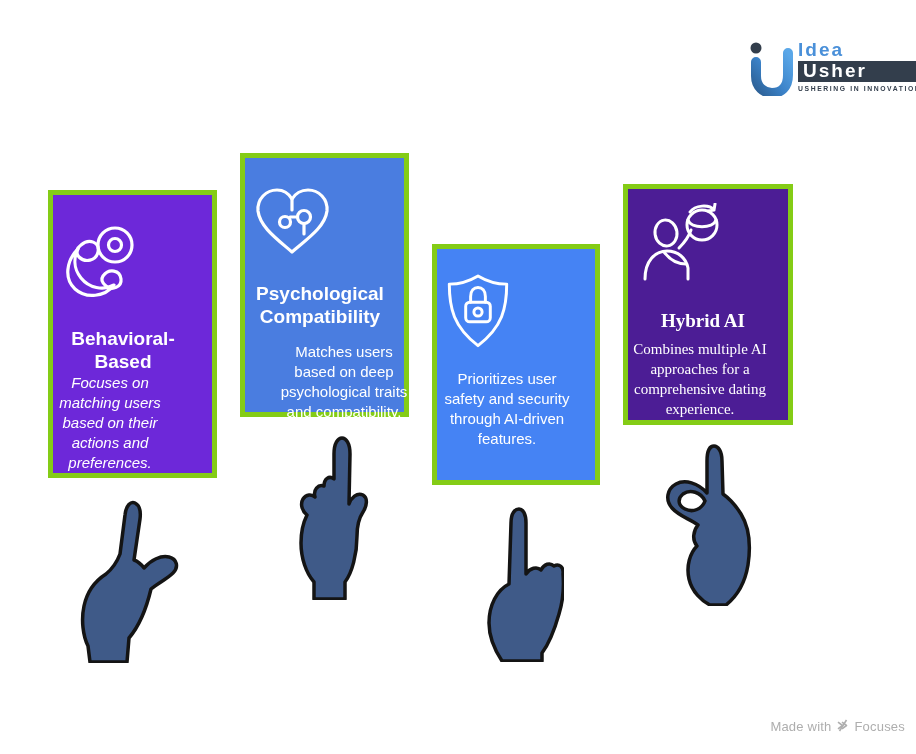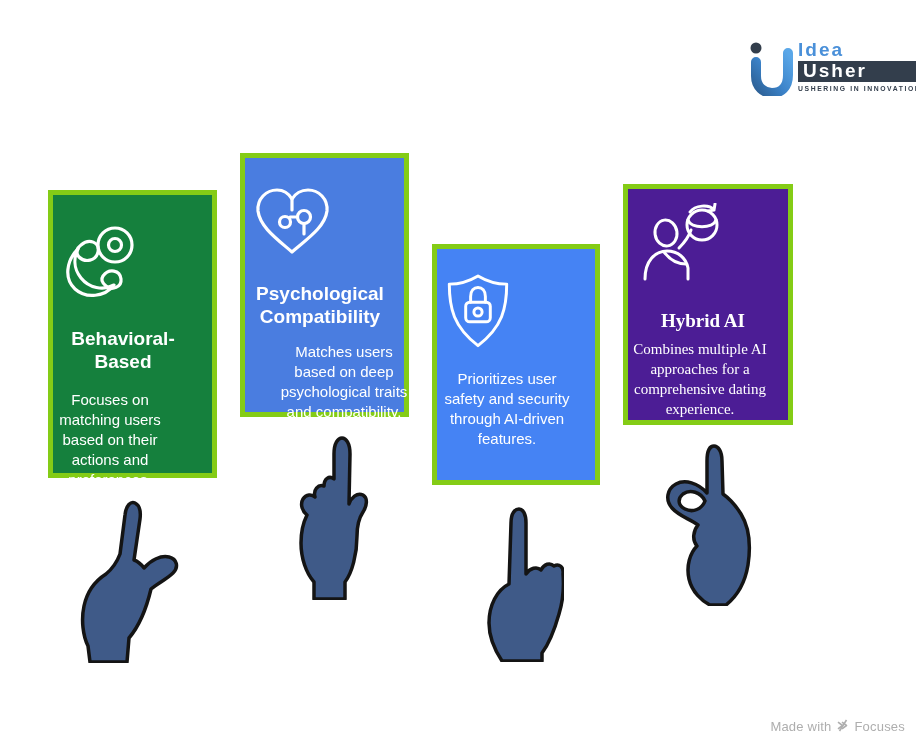--- a/index.html
+++ b/index.html
@@ -15,21 +15,21 @@
 
   
   .card{position:absolute;border:5px solid #84cc16;color:#ffffff;text-align:center;
         box-sizing:border-box;display:flex;flex-direction:column;align-items:flex-start;}
   .card .icon{flex:0 0 auto;}
   .card .title{font-weight:bold;font-size:19px;line-height:1.22;}
   .card .body{font-size:15px;line-height:1.33;}
 
   .card1{left:48px;top:190px;width:169px;height:288px;padding-top:24px;}
   .card1 .title{margin-top:20px;width:140px;}
-  .card1 .body{margin-top:17px;width:114px;}
+  .card1 .body{width:114px;font-style:italic;}
 
   .card2{left:240px;top:153px;width:169px;height:264px;padding-top:20px;}
   .card2 .title{margin-top:24px;width:150px;}
   .card2 .body{margin-top:14px;width:140px;margin-left:29px;}
 
   .card3{left:432px;top:244px;width:168px;height:241px;padding-top:22px;}
   .card3 .title{margin-top:18px;width:150px;}
   .card3 .body{margin-top:16px;width:140px;}
 
   .card4{left:623px;top:184px;width:170px;height:241px;padding-top:14px;}
@@ -58,21 +58,21 @@
     <circle cx="8" cy="8" r="5.5" fill="#333e4c"></circle>
     <path d="M8,22 L8,36 C8,47 16,53 24,53 C33,53 40,47 40,35 L40,13" fill="none" stroke="url(#ug)" stroke-width="10" stroke-linecap="round"></path>
   </svg>
   <div class="logo-text">
     <div class="brand-idea" style="color: rgb(74, 144, 217);">Idea</div>
     <div class="brand-usher-box" style="background-color: rgb(51, 62, 76);">Usher</div>
     <div class="logo-tagline" style="color: rgb(51, 62, 76);">USHERING IN INNOVATION</div>
   </div>
 </div>
 
-<div class="card card1" style="background-color: #15803d;">
+<div class="card card1" style="background-color: #6d28d9;">
   <svg class="icon" width="92" height="88" viewBox="0 0 92 88" fill="none" stroke="#ffffff" stroke-width="3.2" stroke-linecap="round" stroke-linejoin="round">
     <circle cx="62" cy="26" r="17"></circle>
     <circle cx="62" cy="26" r="6.5"></circle>
     <path d="M25,30 C13,42 11,60 22,70 C33,80 52,78 61,66 C50,72 36,69 28,59 C20,49 21,38 25,30 Z"></path>
     <path d="M28,26 C36,19 47,23 45,33 C43,42 32,44 26,38 C22,33 24,29 28,26 Z"></path>
     <path d="M50,57 C56,49 67,51 68,60 C69,68 59,72 53,67 C48,63 48,60 50,57 Z"></path>
   </svg>
   <div class="title">Behavioral-Based</div>
   <div class="body">Focuses on matching users based on their actions and preferences.</div>
 </div>

